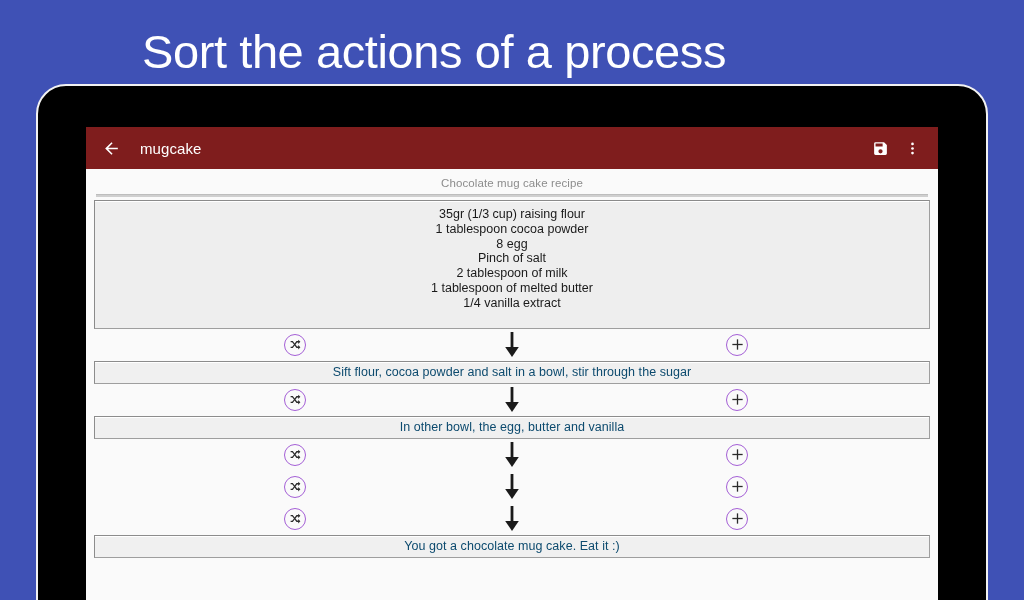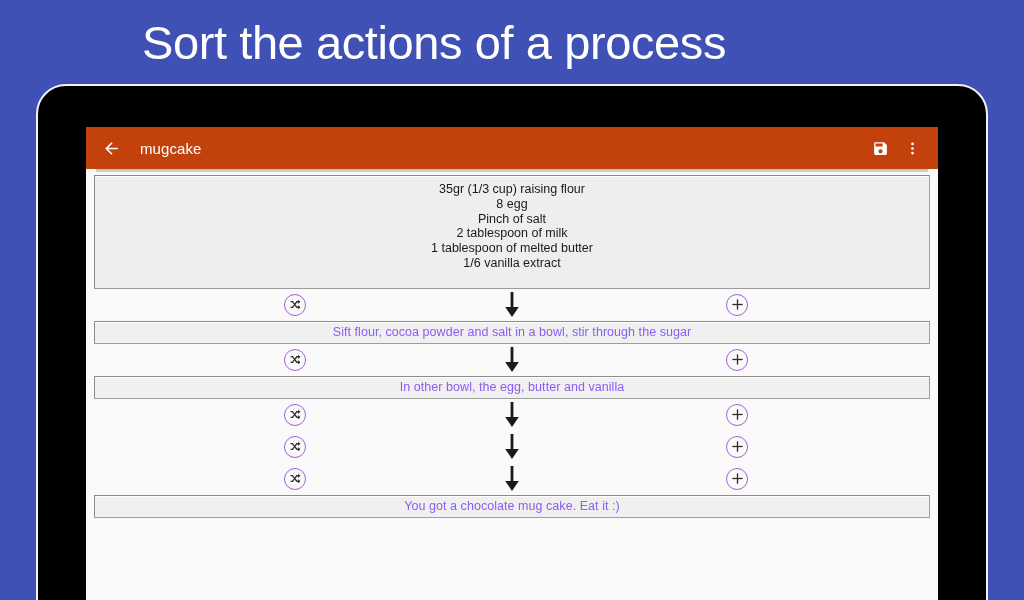--- a/index.html
+++ b/index.html
@@ -13,21 +13,21 @@
 
   body {
     font-family: "Liberation Sans", sans-serif;
     background: #3f51b5;
     position: relative;
   }
 
   
   .promo-title {
     position: absolute;
-    top: 0;
+    top: 9px;
     left: 0;
     width: 868px;
     height: 84px;
     display: flex;
     align-items: center;
     justify-content: center;
     color: #ffffff;
     font-size: 47px;
     font-weight: 400;
     letter-spacing: -0.4px;
@@ -53,21 +53,21 @@
     top: 41px;
     width: 852px;
     height: 520px;
     background: #fafafa;
     overflow: hidden;
   }
 
   
   .app-bar {
     height: 42px;
-    background: #c2410c;
+    background: #7f1d1d;
     display: flex;
     align-items: center;
     padding: 0 12px 0 10px;
     color: #ffffff;
   }
 
   .app-bar-back {
     width: 30px;
     height: 30px;
     display: flex;
@@ -178,21 +178,21 @@
     border-left-color: #8c8c8c;
     height: 23px;
     display: flex;
     align-items: center;
     justify-content: center;
     box-shadow: inset 0 1px 0 #ffffff;
   }
 
   .step-text {
     font-size: 12.5px;
-    color: #8b5cf6;
+    color: #0c4a6e;
     white-space: nowrap;
     letter-spacing: 0.05px;
   }
 </style>
 </head>
 <body>
 
 <div class="promo-title">Sort the actions of a process</div>
 
 <div class="device-frame">
@@ -214,29 +214,31 @@
         <svg width="17" height="17" viewBox="0 0 24 24" aria-hidden="true">
           <circle cx="12" cy="5.5" r="1.9" fill="#ffffff"></circle>
           <circle cx="12" cy="12" r="1.9" fill="#ffffff"></circle>
           <circle cx="12" cy="18.5" r="1.9" fill="#ffffff"></circle>
         </svg>
       </div>
     </div>
 
     <div class="content">
 
+      <div class="recipe-caption">Chocolate mug cake recipe</div>
       <div class="caption-divider"></div>
 
       <div class="ingredients-box">
         <div class="ingredient-line">35gr (1/3 cup) raising flour</div>
+        <div class="ingredient-line">1 tablespoon cocoa powder</div>
         <div class="ingredient-line">8 egg</div>
         <div class="ingredient-line">Pinch of salt</div>
         <div class="ingredient-line">2 tablespoon of milk</div>
         <div class="ingredient-line">1 tablespoon of melted butter</div>
-        <div class="ingredient-line">1/6 vanilla extract</div>
+        <div class="ingredient-line">1/4 vanilla extract</div>
       </div>
 
       <div class="connector-row">
         <div class="icon-btn shuffle">
           <svg width="13" height="13" viewBox="0 0 24 24" aria-hidden="true">
             <path d="M17 3l4 4-4 4V8.5h-2.2L12 12l2.8 3.5H17V13l4 4-4 4v-2.5h-3.2L10.4 14 7 18.5H3v-2.5h2.8L9.2 12 5.8 8H3V5.5h4l3.4 4.5 3.4-4.5H17V3z" fill="#2b2b2b"></path>
           </svg>
         </div>
         <svg class="arrow-down" viewBox="0 0 16 26">
           <rect x="6.6" y="0" width="2.8" height="16" fill="#1a1a1a"></rect>

